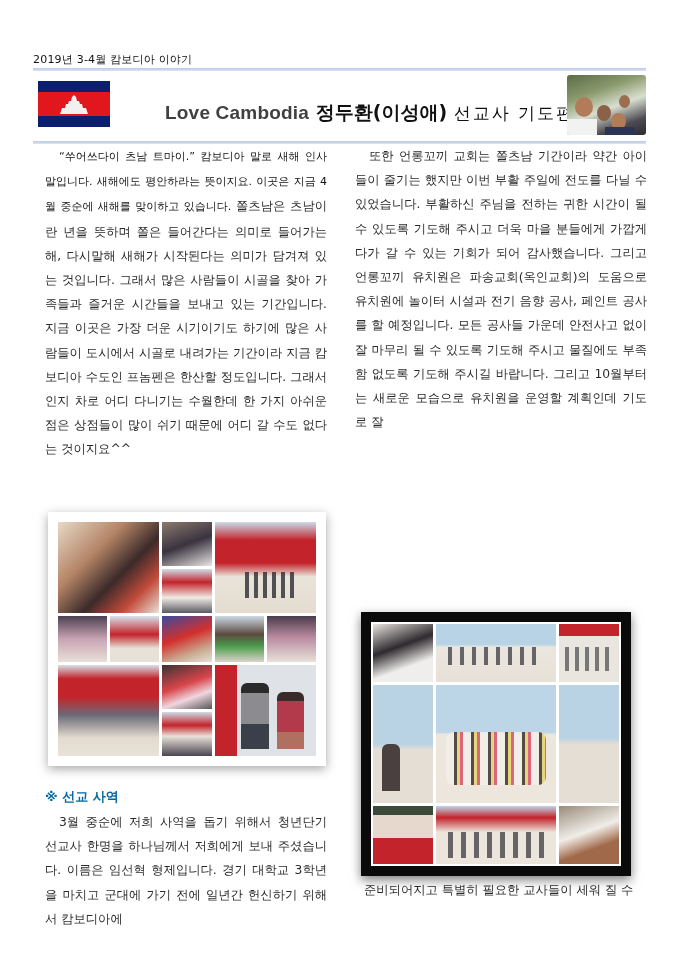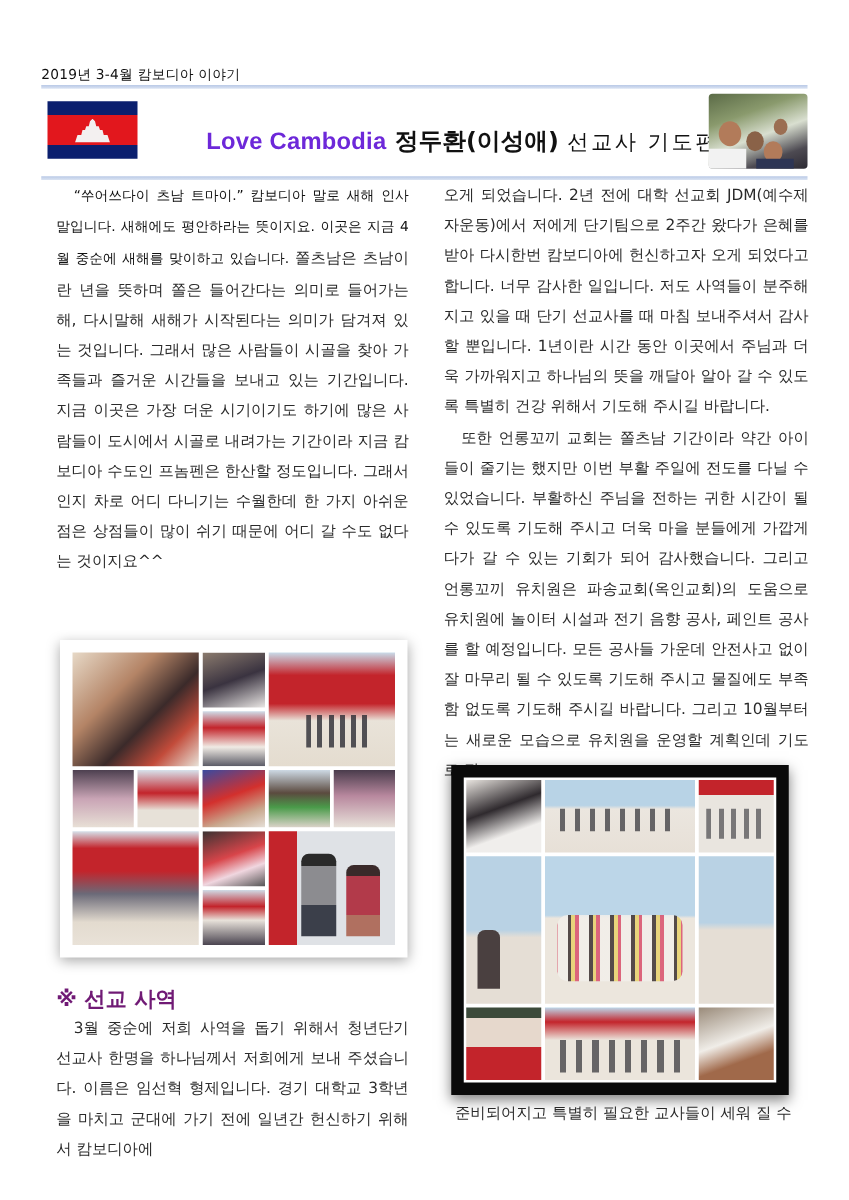--- a/index.html
+++ b/index.html
@@ -25,21 +25,21 @@
   .flag .blue { height: 11px; background: #0b1f6e; }
   .flag .red { height: 24px; background: #e2171d; position: relative; }
   .flag .temple {
     position: absolute; left: 20px; top: 3px; width: 32px; height: 19px;
   }
 
   .title-line {
     position: absolute; left: 165px; top: 100px;
     font-size: 19px; font-weight: bold; white-space: nowrap;
   }
-  .title-en { color: #6d28d9; font-family: "Liberation Sans", sans-serif; font-weight: bold; letter-spacing: 0.2px; }
+  .title-en { color: #404040; font-family: "Liberation Sans", sans-serif; font-weight: bold; letter-spacing: 0.2px; }
   .title-name { color: #111; }
   .title-suffix { color: #111; font-weight: normal; letter-spacing: 2px; font-size: 17px; }
 
   .header-photo {
     position: absolute; left: 567px; top: 75px; width: 79px; height: 60px;
     border-radius: 3px; overflow: hidden;
     background: linear-gradient(160deg, #5b6b47 0%, #8a9a6d 30%, #d9dfd0 55%, #4d4a52 80%, #2c2a33 100%);
   }
   .header-photo .p { position: absolute; border-radius: 50%; background: #b27b5a; }
 
@@ -73,21 +73,21 @@
   .collage2-inner {
     position: absolute; left: 10px; top: 10px; right: 10px; bottom: 10px;
     display: grid;
     grid-template-columns: 62fr 124fr 62fr;
     grid-template-rows: 57fr 115fr 57fr;
     gap: 3px; background: #fff; padding: 2px;
   }
 
   .section-title {
     position: absolute; left: 45px; top: 788px;
-    font-size: 17px; font-weight: bold; color: #701a75;
+    font-size: 13px; font-weight: bold; color: #0369a1;
   }
   .col-left-bottom { left: 45px; top: 810px; width: 282px; }
   .col-right-bottom { left: 364px; top: 878px; width: 292px; }
 </style>
 </head>
 <body>
 
 <div class="page-header">2019년 3-4월 캄보디아 이야기</div>
 <div class="rule top"></div>
 
@@ -150,21 +150,20 @@
     </div>
   </div>
 </div>
 
 <div class="section-title">※ 선교 사역</div>
 <div class="col col-left-bottom">
   <p class="indent">3월 중순에 저희 사역을 돕기 위해서 청년단기 선교사 한명을 하나님께서 저희에게 보내 주셨습니다. 이름은 임선혁 형제입니다. 경기 대학교 3학년을 마치고 군대에 가기 전에 일년간 헌신하기 위해서 캄보디아에</p>
 </div>
 
 <div class="col col-right">
-  <p>오게 되었습니다. 2년 전에 대학 선교회 JDM(예수제자운동)에서 저에게 단기팀으로 2주간 왔다가 은혜를 받아 다시한번 캄보디아에 헌신하고자 오게 되었다고 합니다. 너무 감사한 일입니다. 저도 사역들이 분주해 지고 있을 때 단기 선교사를 때 마침 보내주셔서 감사할 뿐입니다. 1년이란 시간 동안 이곳에서 주님과 더욱 가까워지고 하나님의 뜻을 깨달아 알아 갈 수 있도록 특별히 건강 위해서 기도해 주시길 바랍니다.</p>
   <p class="indent">또한 언롱꼬끼 교회는 쫄츠남 기간이라 약간 아이들이 줄기는 했지만 이번 부활 주일에 전도를 다닐 수 있었습니다. 부활하신 주님을 전하는 귀한 시간이 될 수 있도록 기도해 주시고 더욱 마을 분들에게 가깝게 다가 갈 수 있는 기회가 되어 감사했습니다. 그리고 언롱꼬끼 유치원은 파송교회(옥인교회)의 도움으로 유치원에 놀이터 시설과 전기 음향 공사, 페인트 공사를 할 예정입니다. 모든 공사들 가운데 안전사고 없이 잘 마무리 될 수 있도록 기도해 주시고 물질에도 부족함 없도록 기도해 주시길 바랍니다. 그리고 10월부터는 새로운 모습으로 유치원을 운영할 계획인데 기도로 잘</p>
 </div>
 
 <div class="collage2">
   <div class="collage2-inner">
     <div class="tile" style="background:linear-gradient(160deg,#e8e4df,#2f2a2e 40%,#f0eeec 70%);"></div>
     <div class="tile" style="background:linear-gradient(180deg,#b8d3e6 0%,#b8d3e6 35%,#ebe6df 40%,#e7e0d7 100%);">
       <div style="position:absolute;left:10%;top:40%;width:80%;height:30%;background:repeating-linear-gradient(90deg,#2d2d33 0 4px,transparent 4px 12px);opacity:0.7;"></div>
     </div>
     <div class="tile" style="background:linear-gradient(180deg,#c3242b 0 20%,#e9e5df 20%);">

